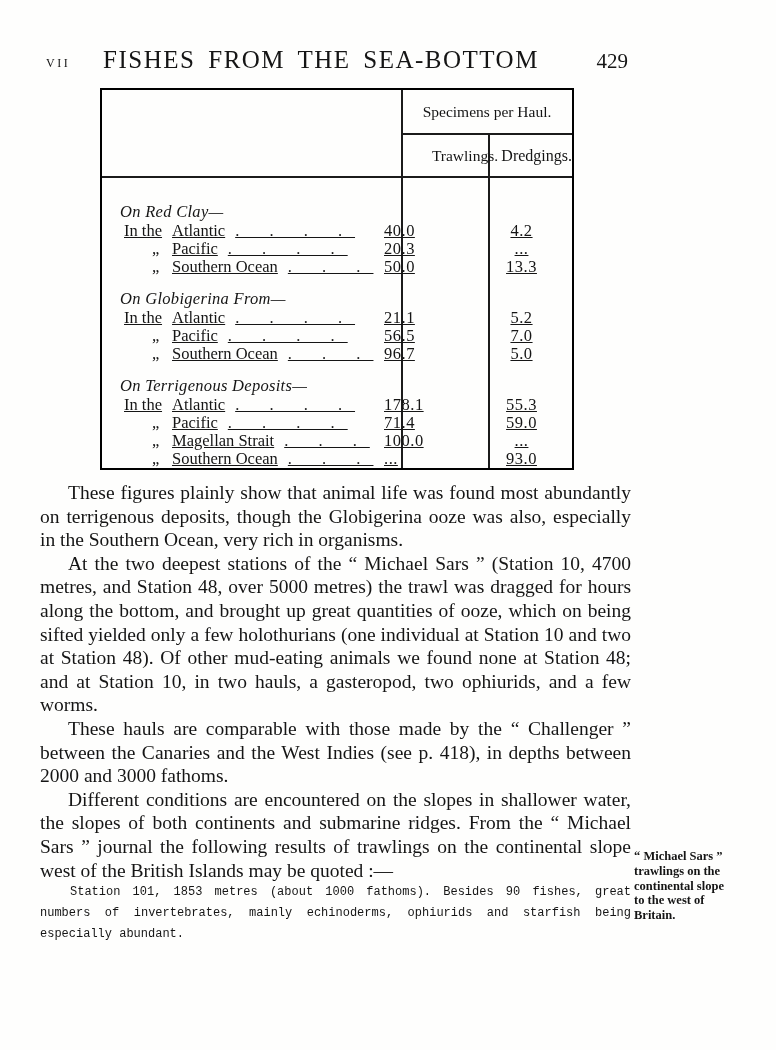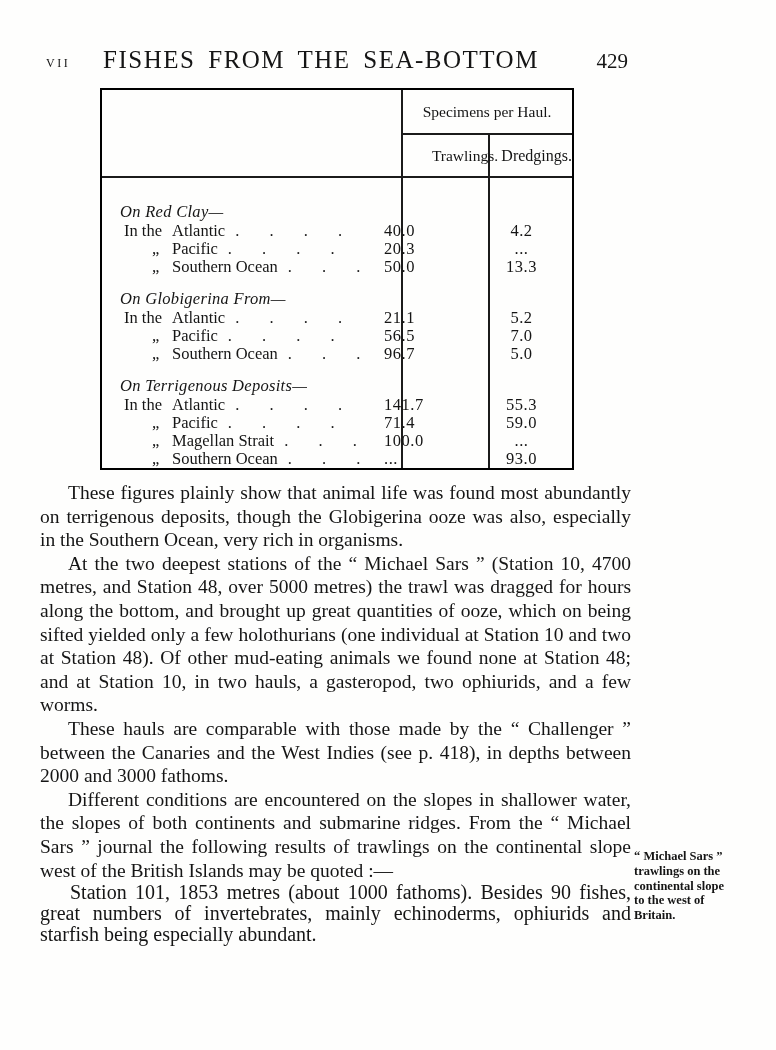--- a/index.html
+++ b/index.html
@@ -51,40 +51,40 @@
 
   .table-body {
     position:absolute; left:0; right:0; top:88px; bottom:0;
     padding-top:24px; font-size:16.5px; overflow:hidden;margin-left:8px;
   }
   .section { margin-bottom:13px; }
   .section-title {
     font-style:italic; padding-left:10px;
     height:20px; line-height:20px; letter-spacing:0.3px;
   }
-  .trow { display:flex; height:18px; line-height:18px; }
+  .trow { display:flex; height:18px; line-height:18px;text-decoration:underline; }
   .trow .tlabel { width:300px; display:flex; overflow:hidden; }
   .marker { flex:none; width:62px; padding-left:14px; }
   .trow.ditto .marker { padding-left:42px; }
   .rname { flex:none; white-space:nowrap; }
   .dot-leader {
     flex:1; overflow:hidden; white-space:nowrap;
     padding-left:10px; letter-spacing:13px; color:#1b1b1b;
   }
   .cell-trawl { width:87px; text-align:left; flex:none; letter-spacing:0.5px; }
   .cell-dredge { width:101px; text-align:center; flex:none; letter-spacing:0.5px; }
 
   
   .body-text {
     position:absolute; left:40px; top:481px; width:591px;
     font-size:19.5px; line-height:23.6px;
     text-align:justify;
   }
   .body-text p { text-indent:28px; }
-  .small-text { font-size:20px; line-height:21px; }
+  .small-text { font-size:12px; line-height:21px;font-family:Liberation Mono, monospace; }
   .small-text p { text-indent:30px; }
   .italic { font-style:italic; }
 
   
   .margin-note {
     position:absolute; left:634px; top:849px; width:96px;
     font-size:12.5px; line-height:14.8px; font-weight:bold;
     text-align:left;
   }
 </style>
@@ -174,21 +174,21 @@
       </div>
 
       <div class="section">
         <div class="section-title">On Terrigenous Deposits—</div>
         <div class="trow">
           <div class="tlabel">
             <span class="marker">In the</span>
             <span class="rname">Atlantic</span>
             <span class="dot-leader">. . . .</span>
           </div>
-          <div class="cell-trawl">141.7</div>
+          <div class="cell-trawl">178.1</div>
           <div class="cell-dredge">55.3</div>
         </div>
         <div class="trow ditto">
           <div class="tlabel">
             <span class="marker">„</span>
             <span class="rname">Pacific</span>
             <span class="dot-leader">. . . .</span>
           </div>
           <div class="cell-trawl">71.4</div>
           <div class="cell-dredge">59.0</div>

